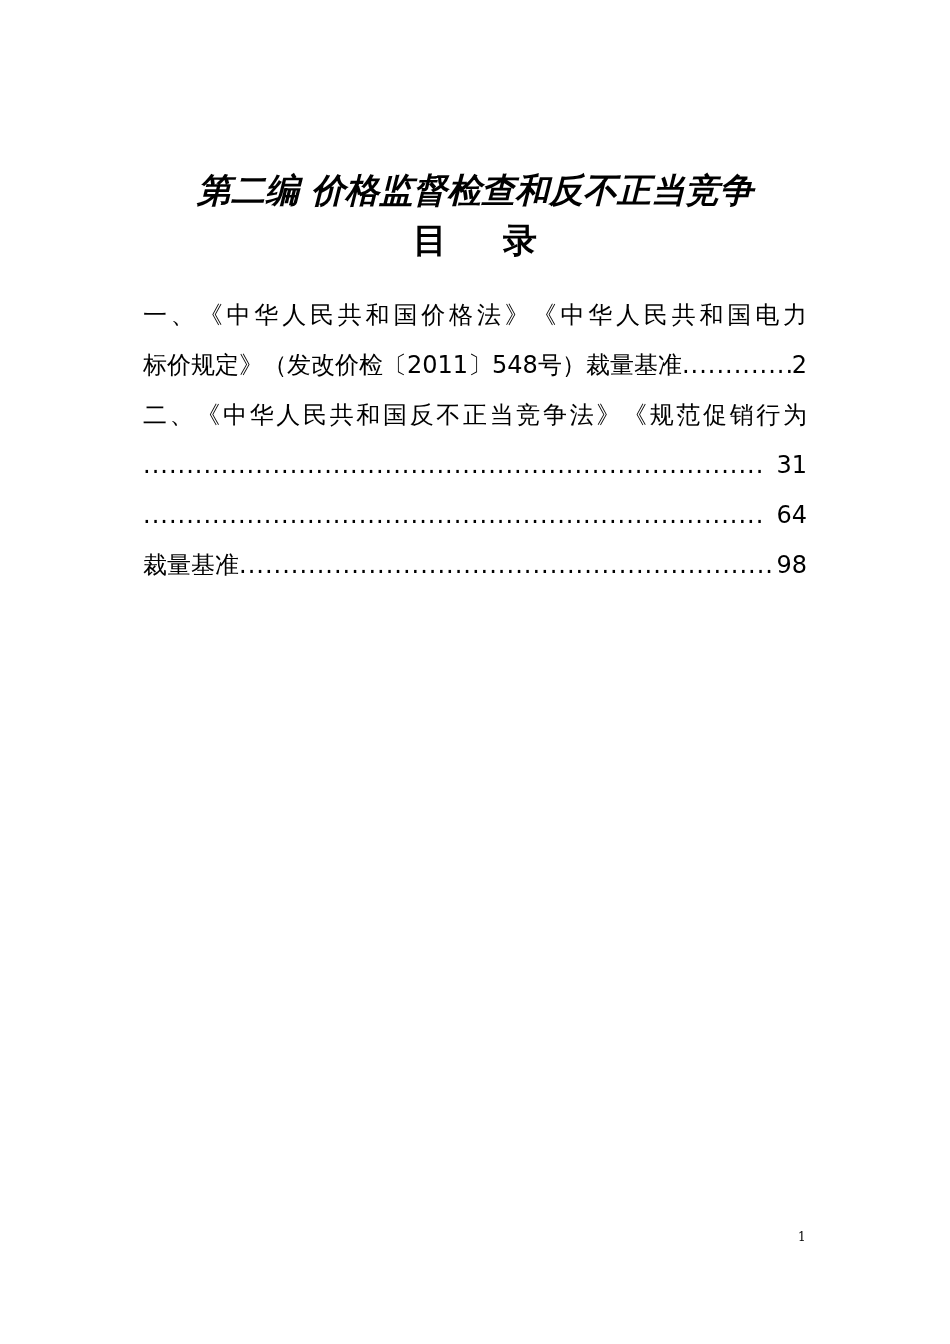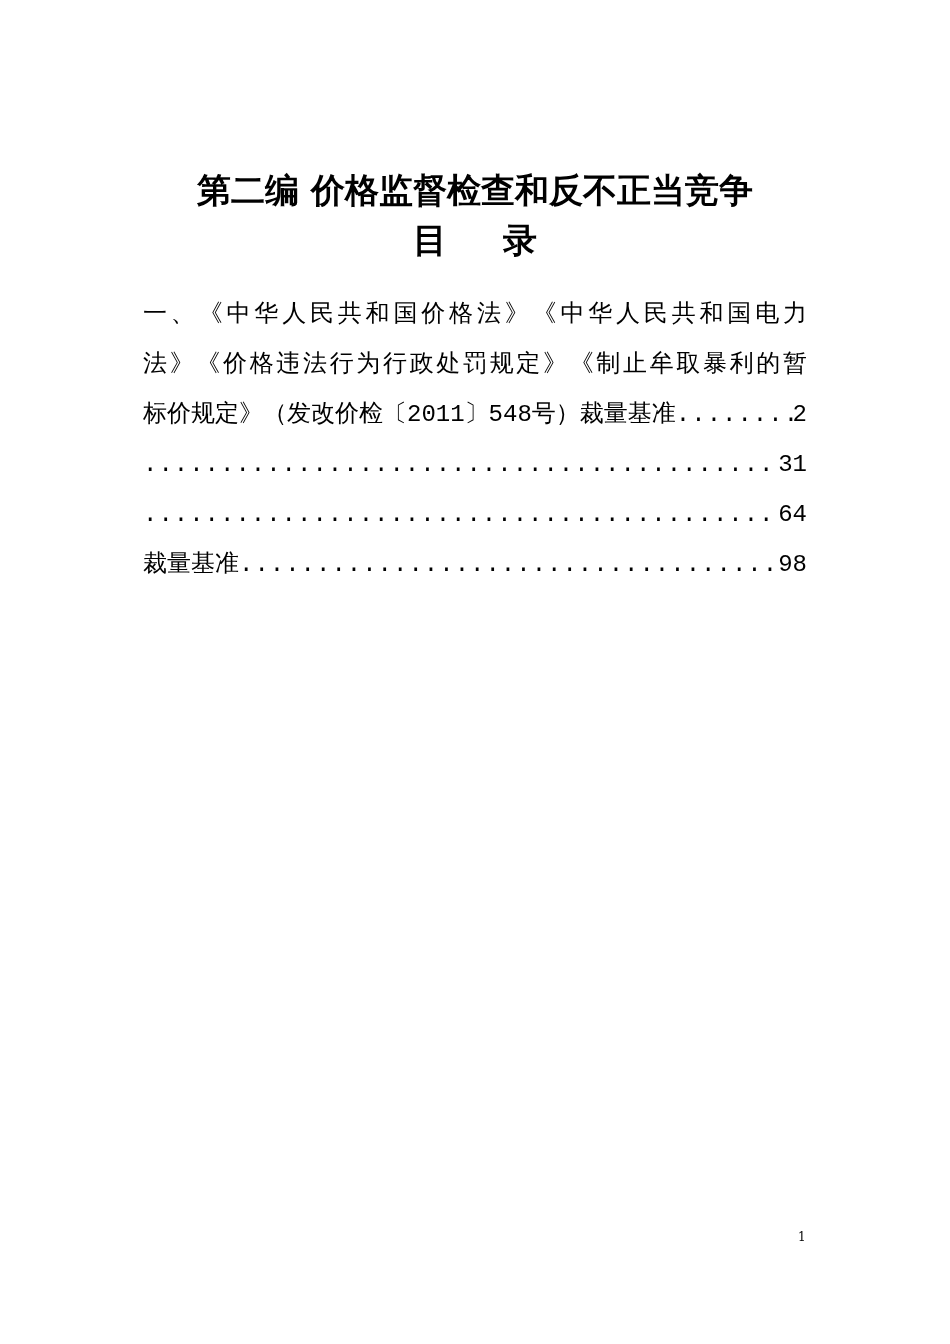--- a/index.html
+++ b/index.html
@@ -3,30 +3,30 @@
 <meta charset="utf-8">
 <style>
   html, body { margin: 0; padding: 0; background: #ffffff; }
   body { width: 950px; height: 1344px; position: relative; overflow: hidden; color: #000; }
   .page { position: absolute; left: 0; top: 0; width: 950px; height: 1344px; background: #fff; }
   .title {
     position: absolute; left: 0; width: 950px; text-align: center;
     font-family: "DejaVu Serif", "Liberation Serif", serif;
     font-weight: bold; font-size: 34px; line-height: 44px;
   }
-  .title1 { top: 168px; }
+  .title1 { top: 168px; font-style: italic; }
   .title2 { top: 218px; letter-spacing: 0; text-align: center; }
   .title2 span { display: inline-block; }
   .title2 .gap { width: 56px; }
   .toc {
     position: absolute; left: 143px; top: 290px; width: 664px;
     font-family: "DejaVu Sans", "Liberation Sans", sans-serif;
     font-size: 24px; line-height: 50px;
   }
-  .entry { display: block; text-align: justify; text-align-last: justify; font-family: Liberation Mono, monospace; }
+  .entry { display: block; text-align: justify; text-align-last: justify; }
   .line { display: flex; white-space: nowrap; height: 50px; }
   .line .txt { flex: 0 0 auto; }
   .line .dots { flex: 1 1 auto; overflow: hidden; white-space: nowrap; letter-spacing: 1px; }
   .line .pg { flex: 0 0 auto; }
   .just { display: block; height: 50px; text-align: justify; text-align-last: justify; white-space: nowrap; overflow: hidden; }
   .pagenum {
     position: absolute; left: 798px; top: 1230px;
     font-family: "DejaVu Serif", serif; font-size: 12px;
   }
 </style>
@@ -36,29 +36,29 @@
 <div class="page">
   <div class="title title1">第二编  价格监督检查和反不正当竞争</div>
   <div class="title title2">
     <span>目</span><span class="gap"></span><span>录</span>
   </div>
 
   <div class="toc">
 
     <div class="entry">
       <span class="just">一、《中华人民共和国价格法》《中华人民共和国电力</span>
-      <span class="just">法》《价格违法行为行政处罚规定》《制止牟取暴利的暂</span>
       <div class="line">
         <span class="txt">标价规定》（发改价检〔2011〕548号）裁量基准</span>
         <span class="dots">........................................................................</span>
         <span class="pg">2</span>
       </div>
     </div>
 
     <div class="entry">
+      <span class="just">二、《中华人民共和国反不正当竞争法》《规范促销行为</span>
       <div class="line">
         <span class="dots">........................................................................</span>
         <span class="pg">31</span>
       </div>
     </div>
 
     <div class="entry">
       <div class="line">
         <span class="dots">........................................................................</span>
         <span class="pg">64</span>

